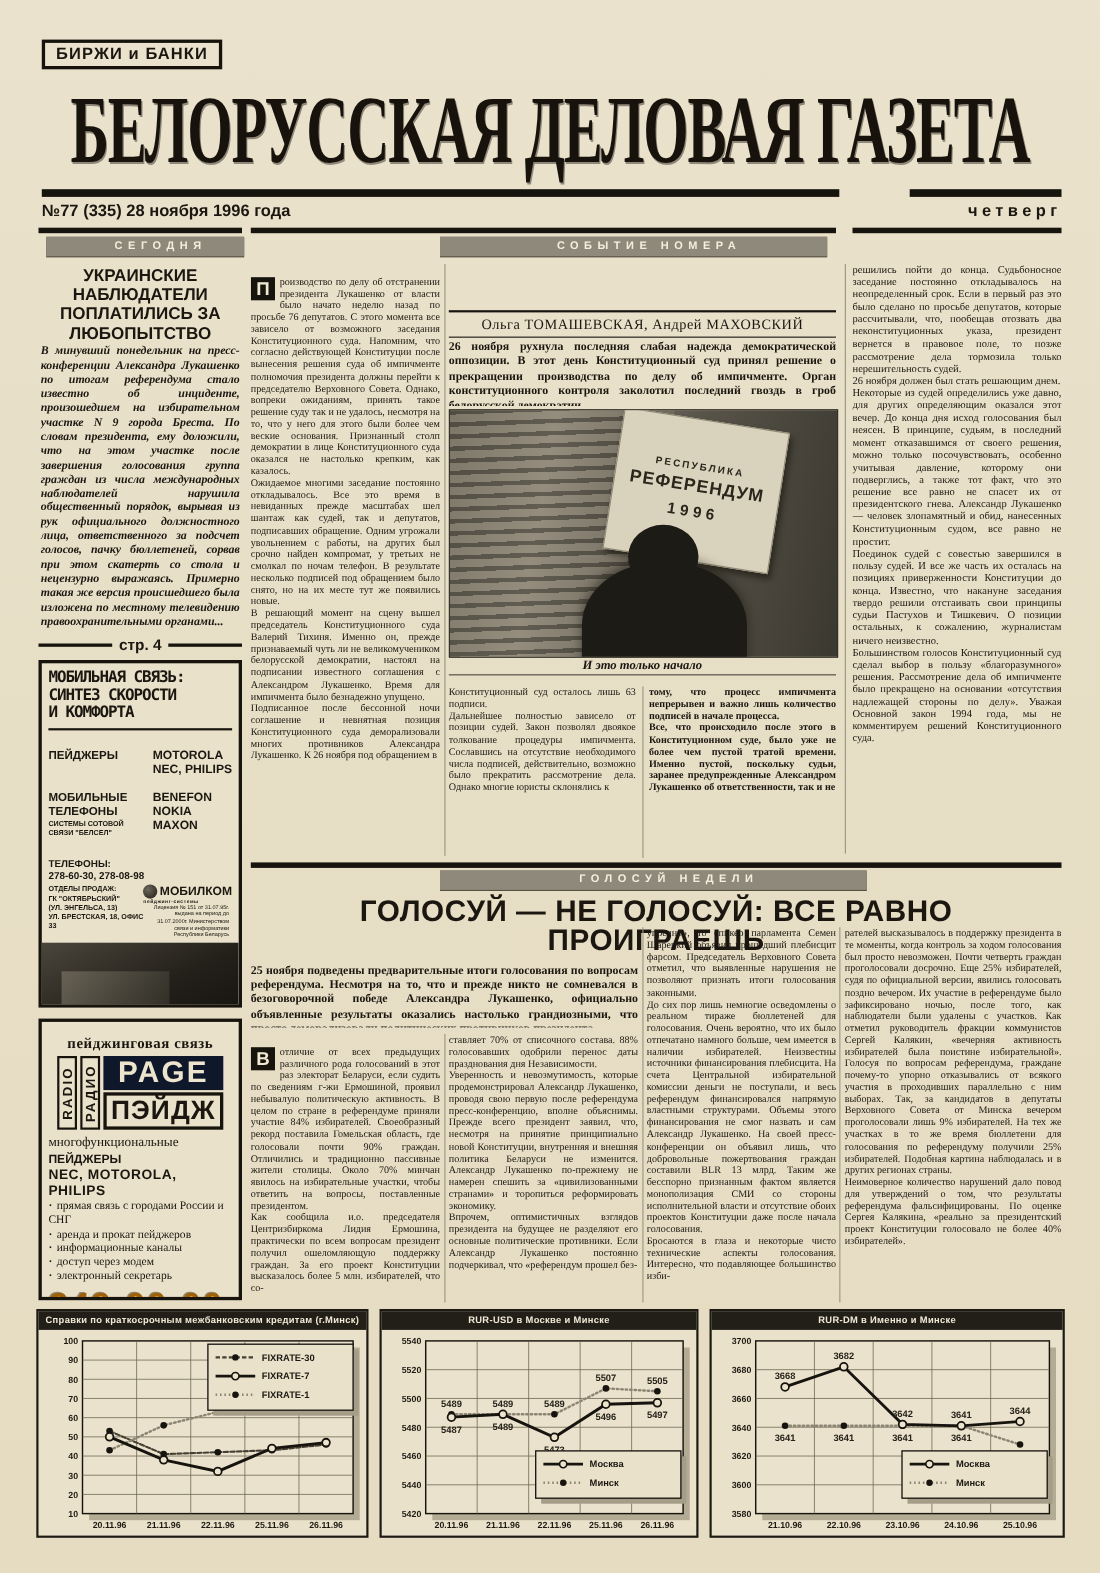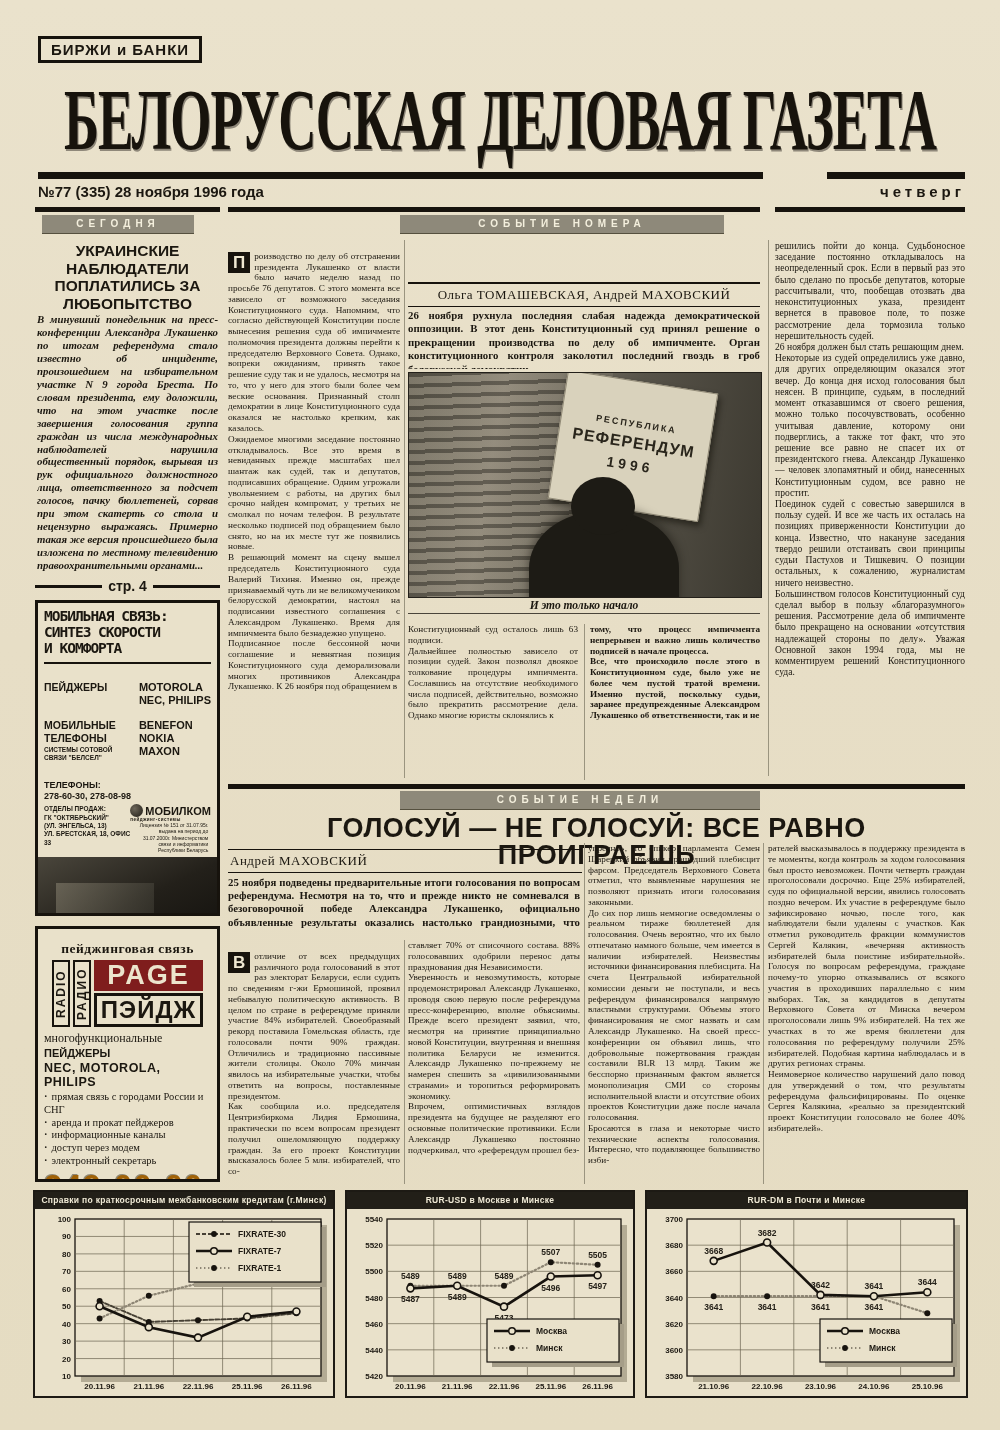--- a/index.html
+++ b/index.html
@@ -20,21 +20,21 @@
   #issue{left:38px;top:183px;width:927px;display:flex;justify-content:space-between;
          font:bold 15px "Liberation Sans",sans-serif;}
   #issue .wd{letter-spacing:4px;}
   
   .toprule{top:207px;height:5px;background:#17130d;}
   #trule-left{left:35px;width:185px;}
   #trule-mid{left:228px;width:532px;}
   #trule-right{left:775px;width:190px;}
   .label-bar{height:18px;background:#8e897a;color:#f4efdd;text-align:center;
              font:bold 10px "Liberation Sans",sans-serif;letter-spacing:5px;line-height:18px;
-             box-shadow:0 1px 0 #55503f;}
+             box-shadow:0 1px 0 #55503f;padding-left:28px;}
   #bar-today{left:42px;top:215px;width:152px;}
   #bar-event1{left:400px;top:215px;width:324px;}
   #wrule{left:228px;top:784px;width:737px;height:5px;background:#17130d;}
   #bar-event2{left:400px;top:791px;width:360px;}
   
   #today-headline{left:35px;top:242px;width:185px;text-align:center;
     font:bold 15.5px "Liberation Sans",sans-serif;line-height:1.14;}
   #today-body{left:37px;top:313px;width:181px;height:264px;overflow:hidden;
     font:bold italic 10.8px "Liberation Serif",serif;line-height:1.2;text-align:justify;white-space:pre-line;}
   #today-pageref{left:35px;top:578px;width:185px;display:flex;align-items:center;gap:6px;
@@ -58,21 +58,21 @@
   .ad-photo{margin:4px -6px 0 -6px;height:140px;position:relative;
     background:linear-gradient(155deg,#4a463c 0%,#23201a 40%,#15130f 70%,#2c2922 100%);}
   .ad-photo::before{content:"";position:absolute;left:10%;top:18%;width:55%;height:30%;
     background:linear-gradient(120deg,#857f6e,#3a3830);opacity:.6;}
   #ad-pager{left:35px;top:926px;width:185px;height:256px;padding:12px 6px;box-sizing:border-box;}
   .adp-header{font:bold 13.5px "Liberation Serif",serif;text-align:center;letter-spacing:.5px;}
   .pager-logo{display:flex;align-items:stretch;gap:3px;margin-top:3px;justify-content:center;}
   .vert{writing-mode:vertical-rl;transform:rotate(180deg);border:2px solid #17130d;
         font:bold 12px "Liberation Sans",sans-serif;letter-spacing:2px;padding:1px 0;text-align:center;}
   .pl-right{display:flex;flex-direction:column;gap:2px;}
-  .page-big{background:#7f1d1d;color:#ece4cd;font:bold 27px "Liberation Sans",sans-serif;
+  .page-big{background:#0f172a;color:#ece4cd;font:bold 27px "Liberation Sans",sans-serif;
             padding:0 10px;letter-spacing:2px;text-align:center;}
   .paydzh{border:3px solid #17130d;font:bold 24px "Liberation Sans",sans-serif;
           padding:0 4px;letter-spacing:1px;text-align:center;}
   .adp-line1{margin-top:4px;font:12px "Liberation Serif",serif;}
   .adp-line1 b{font-family:"Liberation Sans",sans-serif;font-size:11px;}
   .adp-line2{font:bold 12.5px "Liberation Sans",sans-serif;letter-spacing:.5px;}
   .adp-bullets{margin:2px 0 0 0;padding:0;list-style:none;font:10.5px "Liberation Serif",serif;line-height:1.22;}
   .adp-bullets li::before{content:"·";font-weight:bold;margin-right:4px;}
   .adp-phone{font:bold 33px "Liberation Sans",sans-serif;color:#a16207;letter-spacing:1px;
              text-shadow:1px 1px 0 #f2ecd8,-1px -1px 0 #8f8875;line-height:1;margin-top:2px;}
@@ -247,23 +247,22 @@
   <div class="abs bodycol" id="ei-colr">решились пойти до конца. Судьбоносное заседание постоянно откладывалось на неопределенный срок. Если в первый раз это было сделано по просьбе депутатов, которые рассчитывали, что, пообещав отозвать два неконституционных указа, президент вернется в правовое поле, то позже рассмотрение дела тормозила только нерешительность судей.
 26 ноября должен был стать решающим днем.
 Некоторые из судей определились уже давно, для других определяющим оказался этот вечер. До конца дня исход голосования был неясен. В принципе, судьям, в последний момент отказавшимся от своего решения, можно только посочувствовать, особенно учитывая давление, которому они подверглись, а также тот факт, что это решение все равно не спасет их от президентского гнева. Александр Лукашенко — человек злопамятный и обид, нанесенных Конституционным судом, все равно не простит.
 Поединок судей с совестью завершился в пользу судей. И все же часть их осталась на позициях приверженности Конституции до конца. Известно, что накануне заседания твердо решили отстаивать свои принципы судьи Пастухов и Тишкевич. О позиции остальных, к сожалению, журналистам ничего неизвестно.
 Большинством голосов Конституционный суд сделал выбор в пользу «благоразумного» решения. Рассмотрение дела об импичменте было прекращено на основании «отсутствия надлежащей стороны по делу». Уважая Основной закон 1994 года, мы не комментируем решений Конституционного суда.</div>
   <div class="abs vline" style="left:404px;top:240px;height:538px;"></div>
   <div class="abs vline" style="left:584px;top:624px;height:156px;"></div>
   <div class="abs vline" style="left:768px;top:240px;height:536px;"></div>
 
   <div class="abs" id="wrule"></div>
-  <div class="abs label-bar" id="bar-event2">СОБЫТИЕ НЕДЕЛИ</div>
+  <div class="abs label-bar" id="bar-event2">ГОЛОСУЙ НЕДЕЛИ</div>
   <div class="abs" id="ew-headline">ГОЛОСУЙ — НЕ ГОЛОСУЙ: ВСЕ РАВНО ПРОИГРАЕШЬ</div>
-  <div class="abs" id="ew-byline">Андрей МАХОВСКИЙ</div>
   <div class="abs" id="ew-lead">25 ноября подведены предварительные итоги голосования по вопросам референдума. Несмотря на то, что и прежде никто не сомневался в безоговорочной победе Александра Лукашенко, официально объявленные результаты оказались настолько грандиозными, что просто деморализовали политических противников президента.</div>
   <div class="abs bodycol" id="ew-col1">
     <span class="dropcap">В</span><span>отличие от всех предыдущих различного рода голосований в этот раз электорат Беларуси, если судить по сведениям г-жи Ермошиной, проявил небывалую политическую активность. В целом по стране в референдуме приняли участие 84% избирателей. Своеобразный рекорд поставила Гомельская область, где голосовали почти 90% граждан. Отличились и традиционно пассивные жители столицы. Около 70% минчан явилось на избирательные участки, чтобы ответить на вопросы, поставленные президентом.
 Как сообщила и.о. председателя Центризбиркома Лидия Ермошина, практически по всем вопросам президент получил ошеломляющую поддержку граждан. За его проект Конституции высказалось более 5 млн. избирателей, что со-</span>
   </div>
   <div class="abs bodycol" id="ew-col2">ставляет 70% от списочного состава. 88% голосовавших одобрили перенос даты празднования дня Независимости.
 Уверенность и невозмутимость, которые продемонстрировал Александр Лукашенко, проводя свою первую после референдума пресс-конференцию, вполне объяснимы. Прежде всего президент заявил, что, несмотря на принятие принципиально новой Конституции, внутренняя и внешняя политика Беларуси не изменится. Александр Лукашенко по-прежнему не намерен спешить за «цивилизованными странами» и торопиться реформировать экономику.
 Впрочем, оптимистичных взглядов президента на будущее не разделяют его основные политические противники. Если Александр Лукашенко постоянно подчеркивал, что «референдум прошел без-</div>
   <div class="abs bodycol" id="ew-col3">упречно», то спикер парламента Семен Шарецкий объявил прошедший плебисцит фарсом. Председатель Верховного Совета отметил, что выявленные нарушения не позволяют признать итоги голосования законными.
 До сих пор лишь немногие осведомлены о реальном тираже бюллетеней для голосования. Очень вероятно, что их было отпечатано намного больше, чем имеется в наличии избирателей. Неизвестны источники финансирования плебисцита. На счета Центральной избирательной комиссии деньги не поступали, и весь референдум финансировался напрямую властными структурами. Объемы этого финансирования не смог назвать и сам Александр Лукашенко. На своей пресс-конференции он объявил лишь, что добровольные пожертвования граждан составили BLR 13 млрд. Таким же бесспорно признанным фактом является монополизация СМИ со стороны исполнительной власти и отсутствие обоих проектов Конституции даже после начала голосования.
@@ -389,21 +388,21 @@
         <rect x="140" y="110" width="132" height="43" fill="#e9e1ca" stroke="#17130e" stroke-width="1.2"></rect>
         <line x1="147" y1="122" x2="183" y2="122" stroke="#17130e" stroke-width="2.6" stroke-dasharray=""></line>
         <circle cx="165" cy="122" r="3.3" fill="#ece4cd" stroke="#17130e" stroke-width="1.5"></circle>
         <text x="189" y="125" font-family="Liberation Sans, sans-serif" font-size="8.5" font-weight="bold" fill="#1d1912">Москва</text>
         <line x1="147" y1="139" x2="183" y2="139" stroke="#8d8574" stroke-width="2.2" stroke-dasharray="1.4 2.6"></line>
         <circle cx="165" cy="139" r="2.9" fill="#17130e"></circle>
         <text x="189" y="142" font-family="Liberation Sans, sans-serif" font-size="8.5" font-weight="bold" fill="#1d1912">Минск</text>
       </svg>
   </div>
   <div class="abs chartbox" id="chart3">
-    <div class="chart-title">RUR-DM в Почти и Минске</div>
+    <div class="chart-title">RUR-DM в Именно и Минске</div>
     <svg width="319" height="187" viewBox="0 0 319 187">
         <rect x="46" y="16" width="267" height="157" fill="#b3ab94"></rect>
         <rect x="40" y="10" width="267" height="157" fill="#eae2cc" stroke="#17130e" stroke-width="1.3"></rect>
         <text x="36" y="170" text-anchor="end" font-family="Liberation Sans, sans-serif" font-size="8" font-weight="bold" fill="#1d1912">3580</text>
         <line x1="40" y1="140.83333333333334" x2="307" y2="140.83333333333334" stroke="#6b6450" stroke-width="0.7"></line>
         <text x="36" y="143.83333333333334" text-anchor="end" font-family="Liberation Sans, sans-serif" font-size="8" font-weight="bold" fill="#1d1912">3600</text>
         <line x1="40" y1="114.66666666666667" x2="307" y2="114.66666666666667" stroke="#6b6450" stroke-width="0.7"></line>
         <text x="36" y="117.66666666666667" text-anchor="end" font-family="Liberation Sans, sans-serif" font-size="8" font-weight="bold" fill="#1d1912">3620</text>
         <line x1="40" y1="88.5" x2="307" y2="88.5" stroke="#6b6450" stroke-width="0.7"></line>
         <text x="36" y="91.5" text-anchor="end" font-family="Liberation Sans, sans-serif" font-size="8" font-weight="bold" fill="#1d1912">3640</text>

